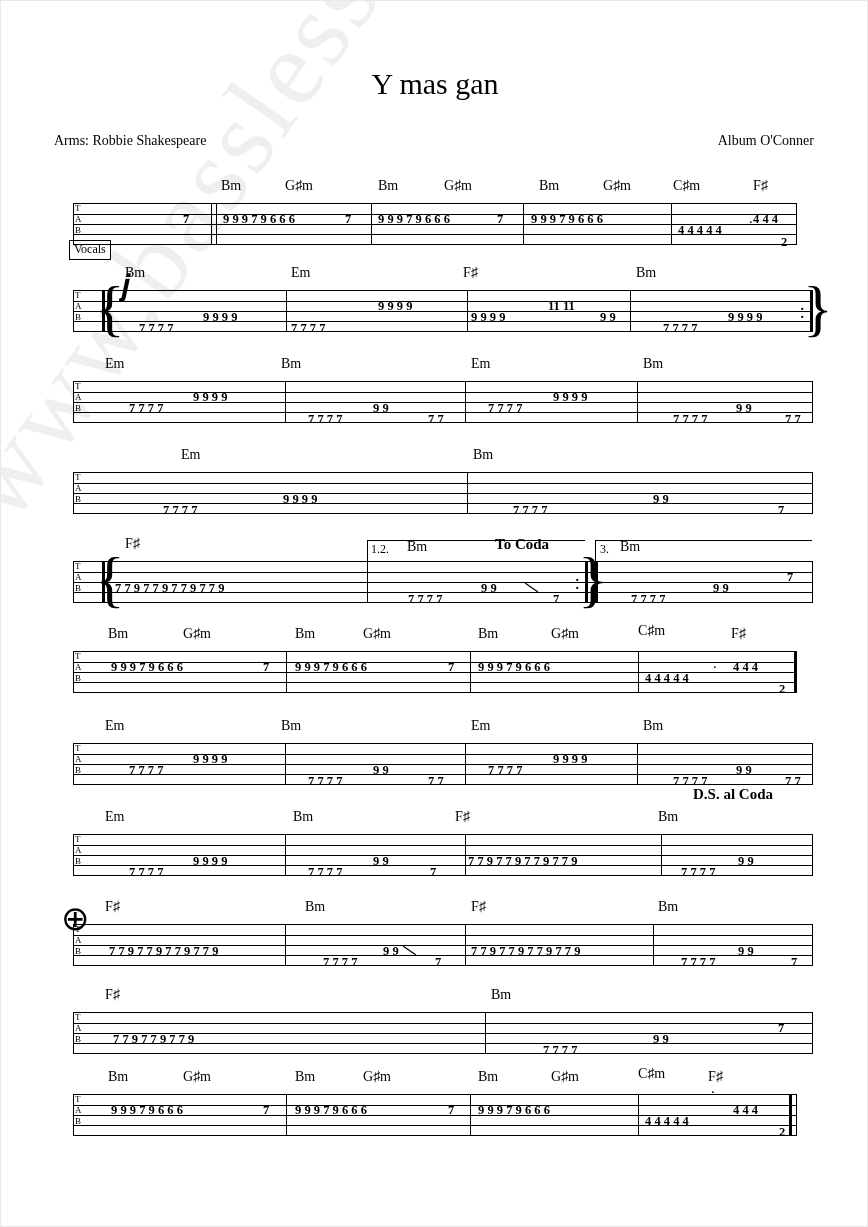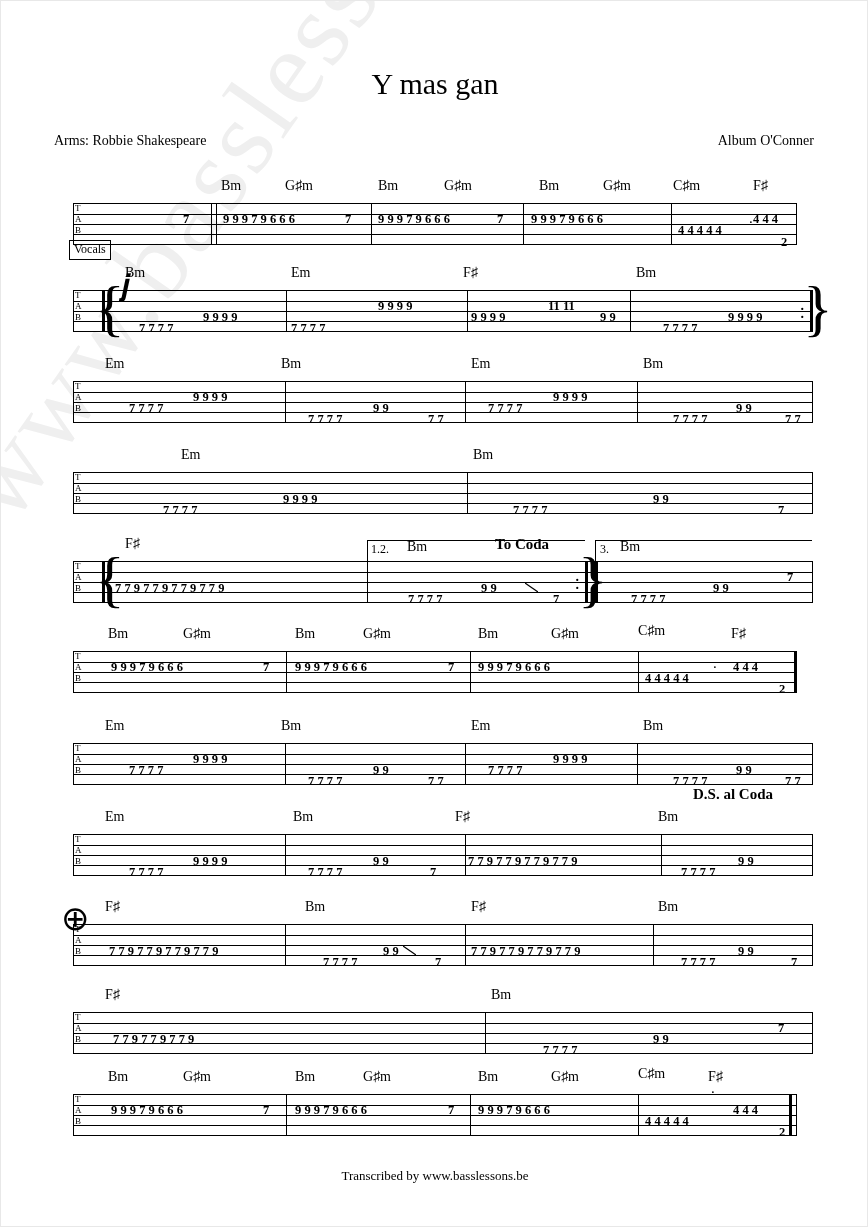--- a/index.html
+++ b/index.html
@@ -537,15 +537,14 @@
     <div class="num" style="left:38px; top:9px;">9 9 9 7 9  6 6 6</div>
     <div class="num" style="left:190px; top:9px;">7</div>
     <div class="num" style="left:222px; top:9px;">9 9 9 7 9  6 6 6</div>
     <div class="num" style="left:375px; top:9px;">7</div>
     <div class="num" style="left:405px; top:9px;">9 9 9 7 9  6 6 6</div>
     <div class="num" style="left:572px; top:20px;">4 4 4 4 4</div>
     <div class="num" style="left:660px; top:9px;">4 4 4</div>
     <div class="num" style="left:706px; top:31px;">2</div>
   </div>
 
-  <div class="footer">Transcribed by www.basslessons.be</div>
 
 </div>
 
 </body></html>

